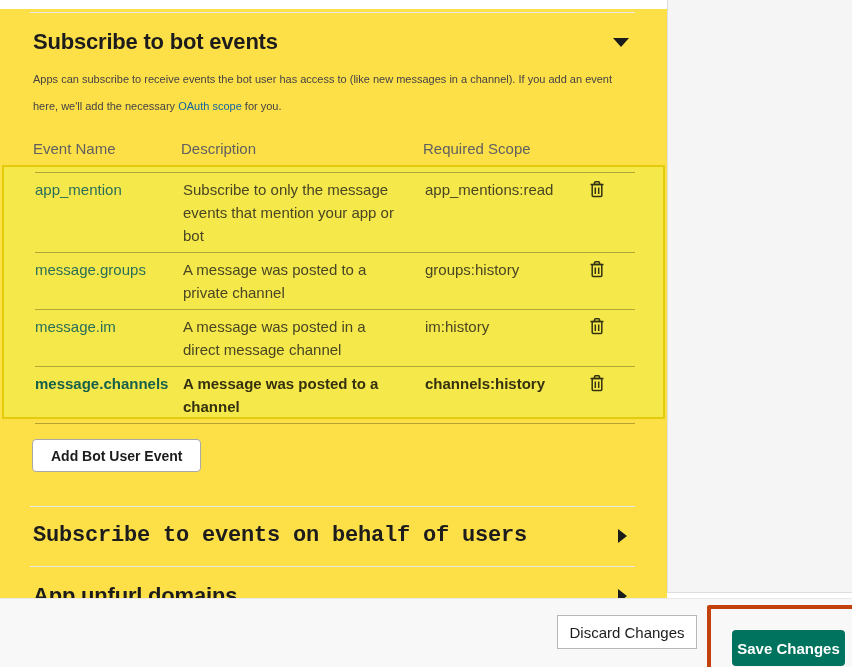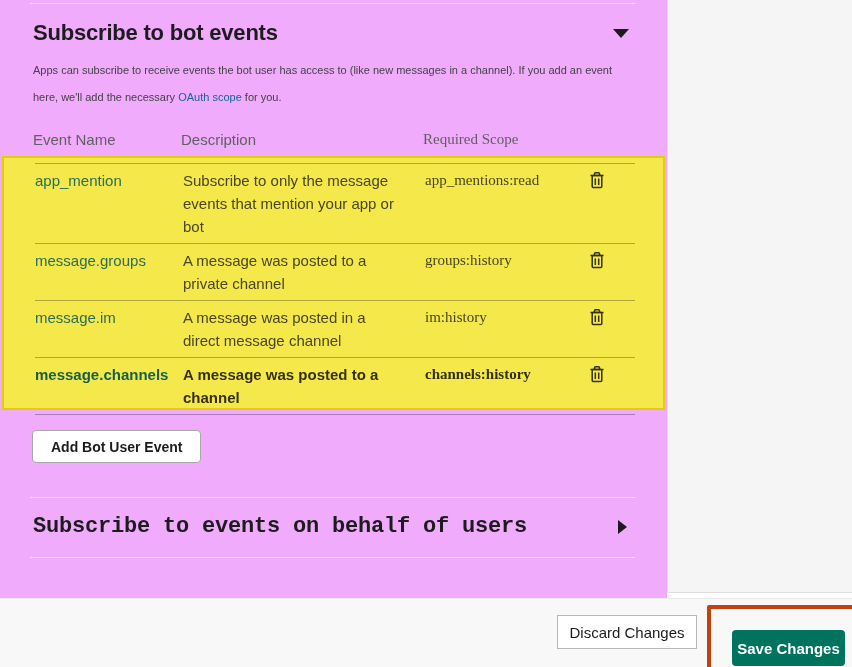--- a/index.html
+++ b/index.html
@@ -1,20 +1,20 @@
 <!DOCTYPE html>
 <html><head>
 <meta charset="utf-8">
 <style>
   * { margin: 0; padding: 0; box-sizing: border-box; }
   html,body { width: 852px; height: 667px; font-family: "Liberation Sans", sans-serif; background:#fff; }
   .screen { position: relative; width: 852px; height: 667px; overflow: hidden; background:#fff; }
 
   
-  .content { position:absolute; left:0; top:0; width:667px; height:654px; background:#f0abfc; overflow:hidden; }
+  .content { position:absolute; left:0; top:9px; width:667px; height:654px; background:#fde047; overflow:hidden; }
 
   
   .right-panel { position:absolute; left:667px; top:0; width:185px; height:593px;
                  background:#f5f5f5; border-left:1px solid #ddd; border-bottom:1px solid #ddd; }
 
   .hairline { position:absolute; height:1px; background:#e8e8e8; }
   .div-top   { left:30px; top:3px;   width:605px; }
   .div-mid1  { left:30px; top:497px; width:605px; }
   .div-mid2  { left:30px; top:557px; width:605px; }
 
@@ -26,21 +26,21 @@
 
   .tri-down { width:0; height:0; border-left:8px solid transparent; border-right:8px solid transparent; border-top:9px solid #1b1b1b; margin-right:6px; }
   .tri-right { width:0; height:0; border-top:7px solid transparent; border-bottom:7px solid transparent; border-left:9px solid #1b1b1b; margin-right:8px; }
 
   .sec-desc { position:absolute; left:33px; top:57px; width:604px; font-size:11px; line-height:27px; color:#454245; }
   .sec-desc a { color:#1264a3; text-decoration:none; cursor:pointer; }
 
   .table-head { position:absolute; left:33px; top:131px; width:602px; display:flex; font-size:15px; color:#616061; }
   .col-name  { width:148px; flex:none; }
   .col-desc  { width:242px; flex:none; padding-right:25px; }
-  .col-scope { width:164px; flex:none;font-family:Liberation Serif, serif; }
+  .col-scope { width:164px; flex:none; }
   .col-trash { width:46px; flex:none; }
 
   
   .highlight { position:absolute; left:2px; top:156px; width:663px; height:254px;
                background:#f4e84b; border:2px solid #e4cc0c; }
   .rows { margin:5px 0 0 31px; width:600px; border-bottom:1px solid rgba(0,0,0,0.28); }
   .row { display:flex; border-top:1px solid rgba(0,0,0,0.28); padding:5px 0 5px 0; font-size:15px; line-height:23px; }
   .row .ev-name { color:#2a6e58; cursor:pointer; text-decoration:none; }
   .row .ev-desc, .row .ev-scope { color:#4a4623; }
   .row.bold .ev-name { color:#175f4a; font-weight:bold; }
@@ -145,20 +145,24 @@
 
     <div class="hairline div-mid1"></div>
 
     <div class="sec-header hdr2">
       <h2>Subscribe to events on behalf of users</h2>
       <span class="tri-right"></span>
     </div>
 
     <div class="hairline div-mid2"></div>
 
+    <div class="sec-header hdr3">
+      <h2>App unfurl domains</h2>
+      <span class="tri-right"></span>
+    </div>
 
   </div>
 
   <div class="right-panel"></div>
 
   <div class="footer">
     <button class="discard-btn">Discard Changes</button>
     <div class="save-wrap">
       <button class="save-btn">Save Changes</button>
     </div>

